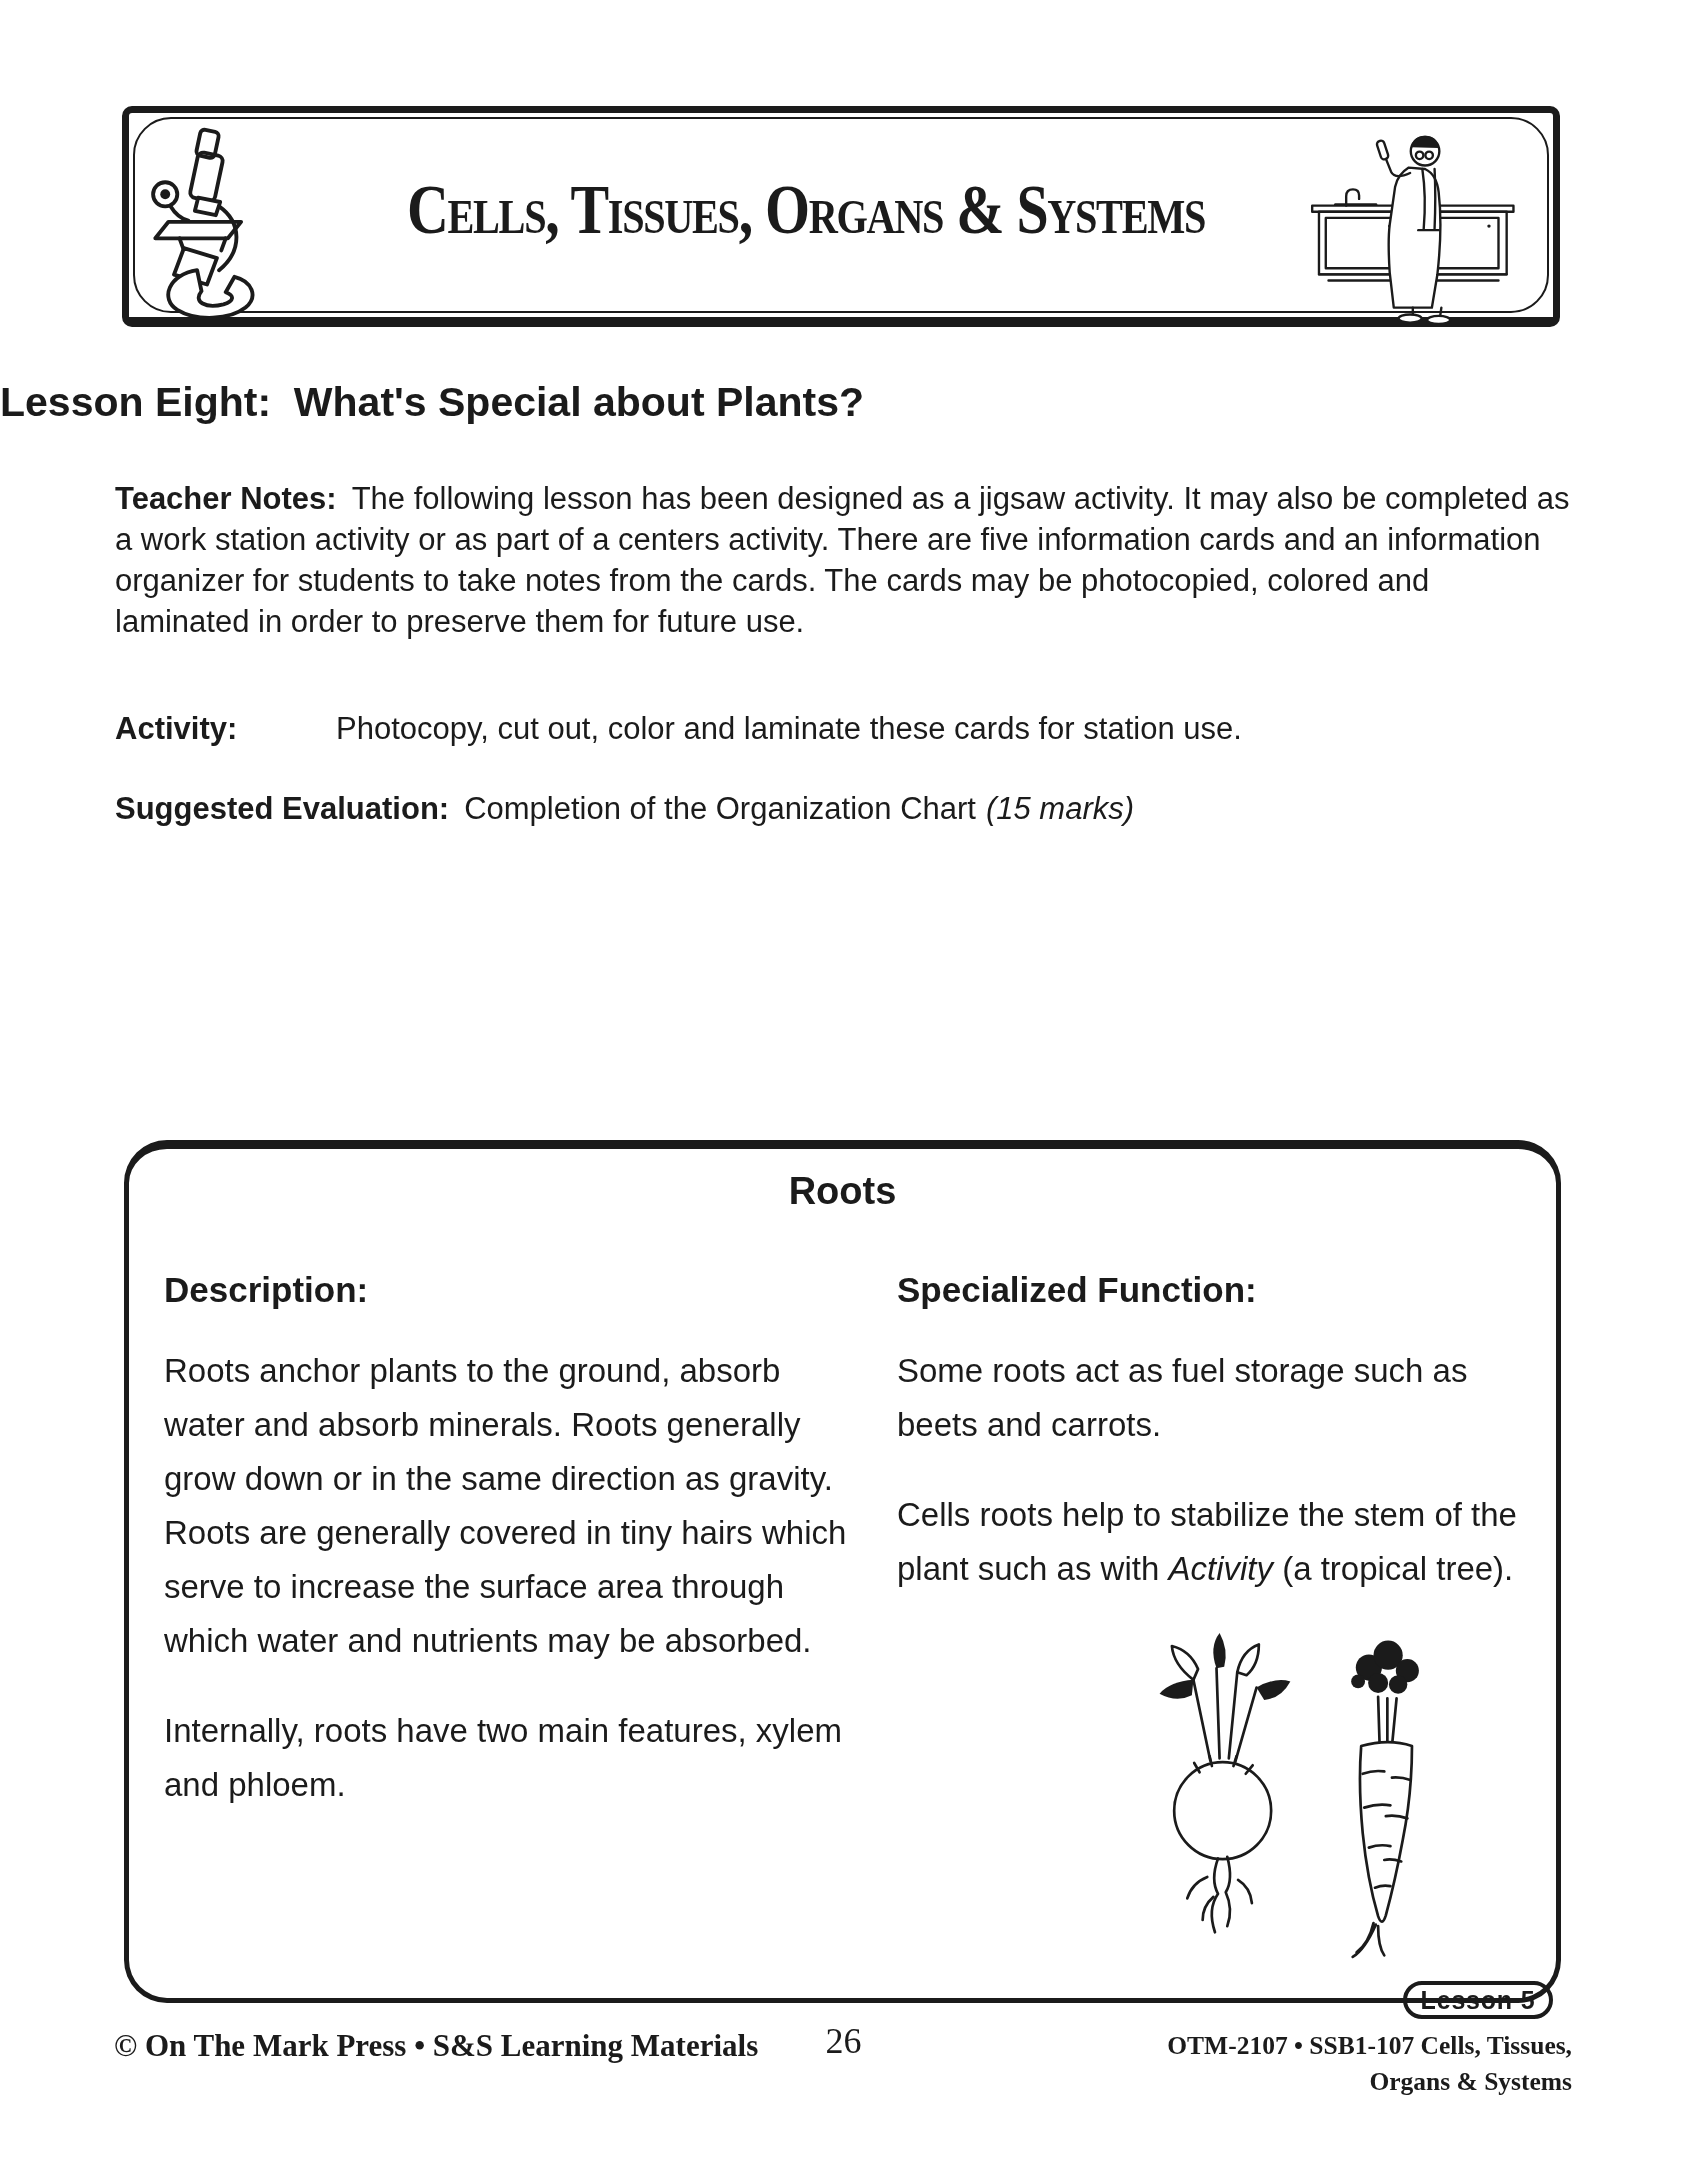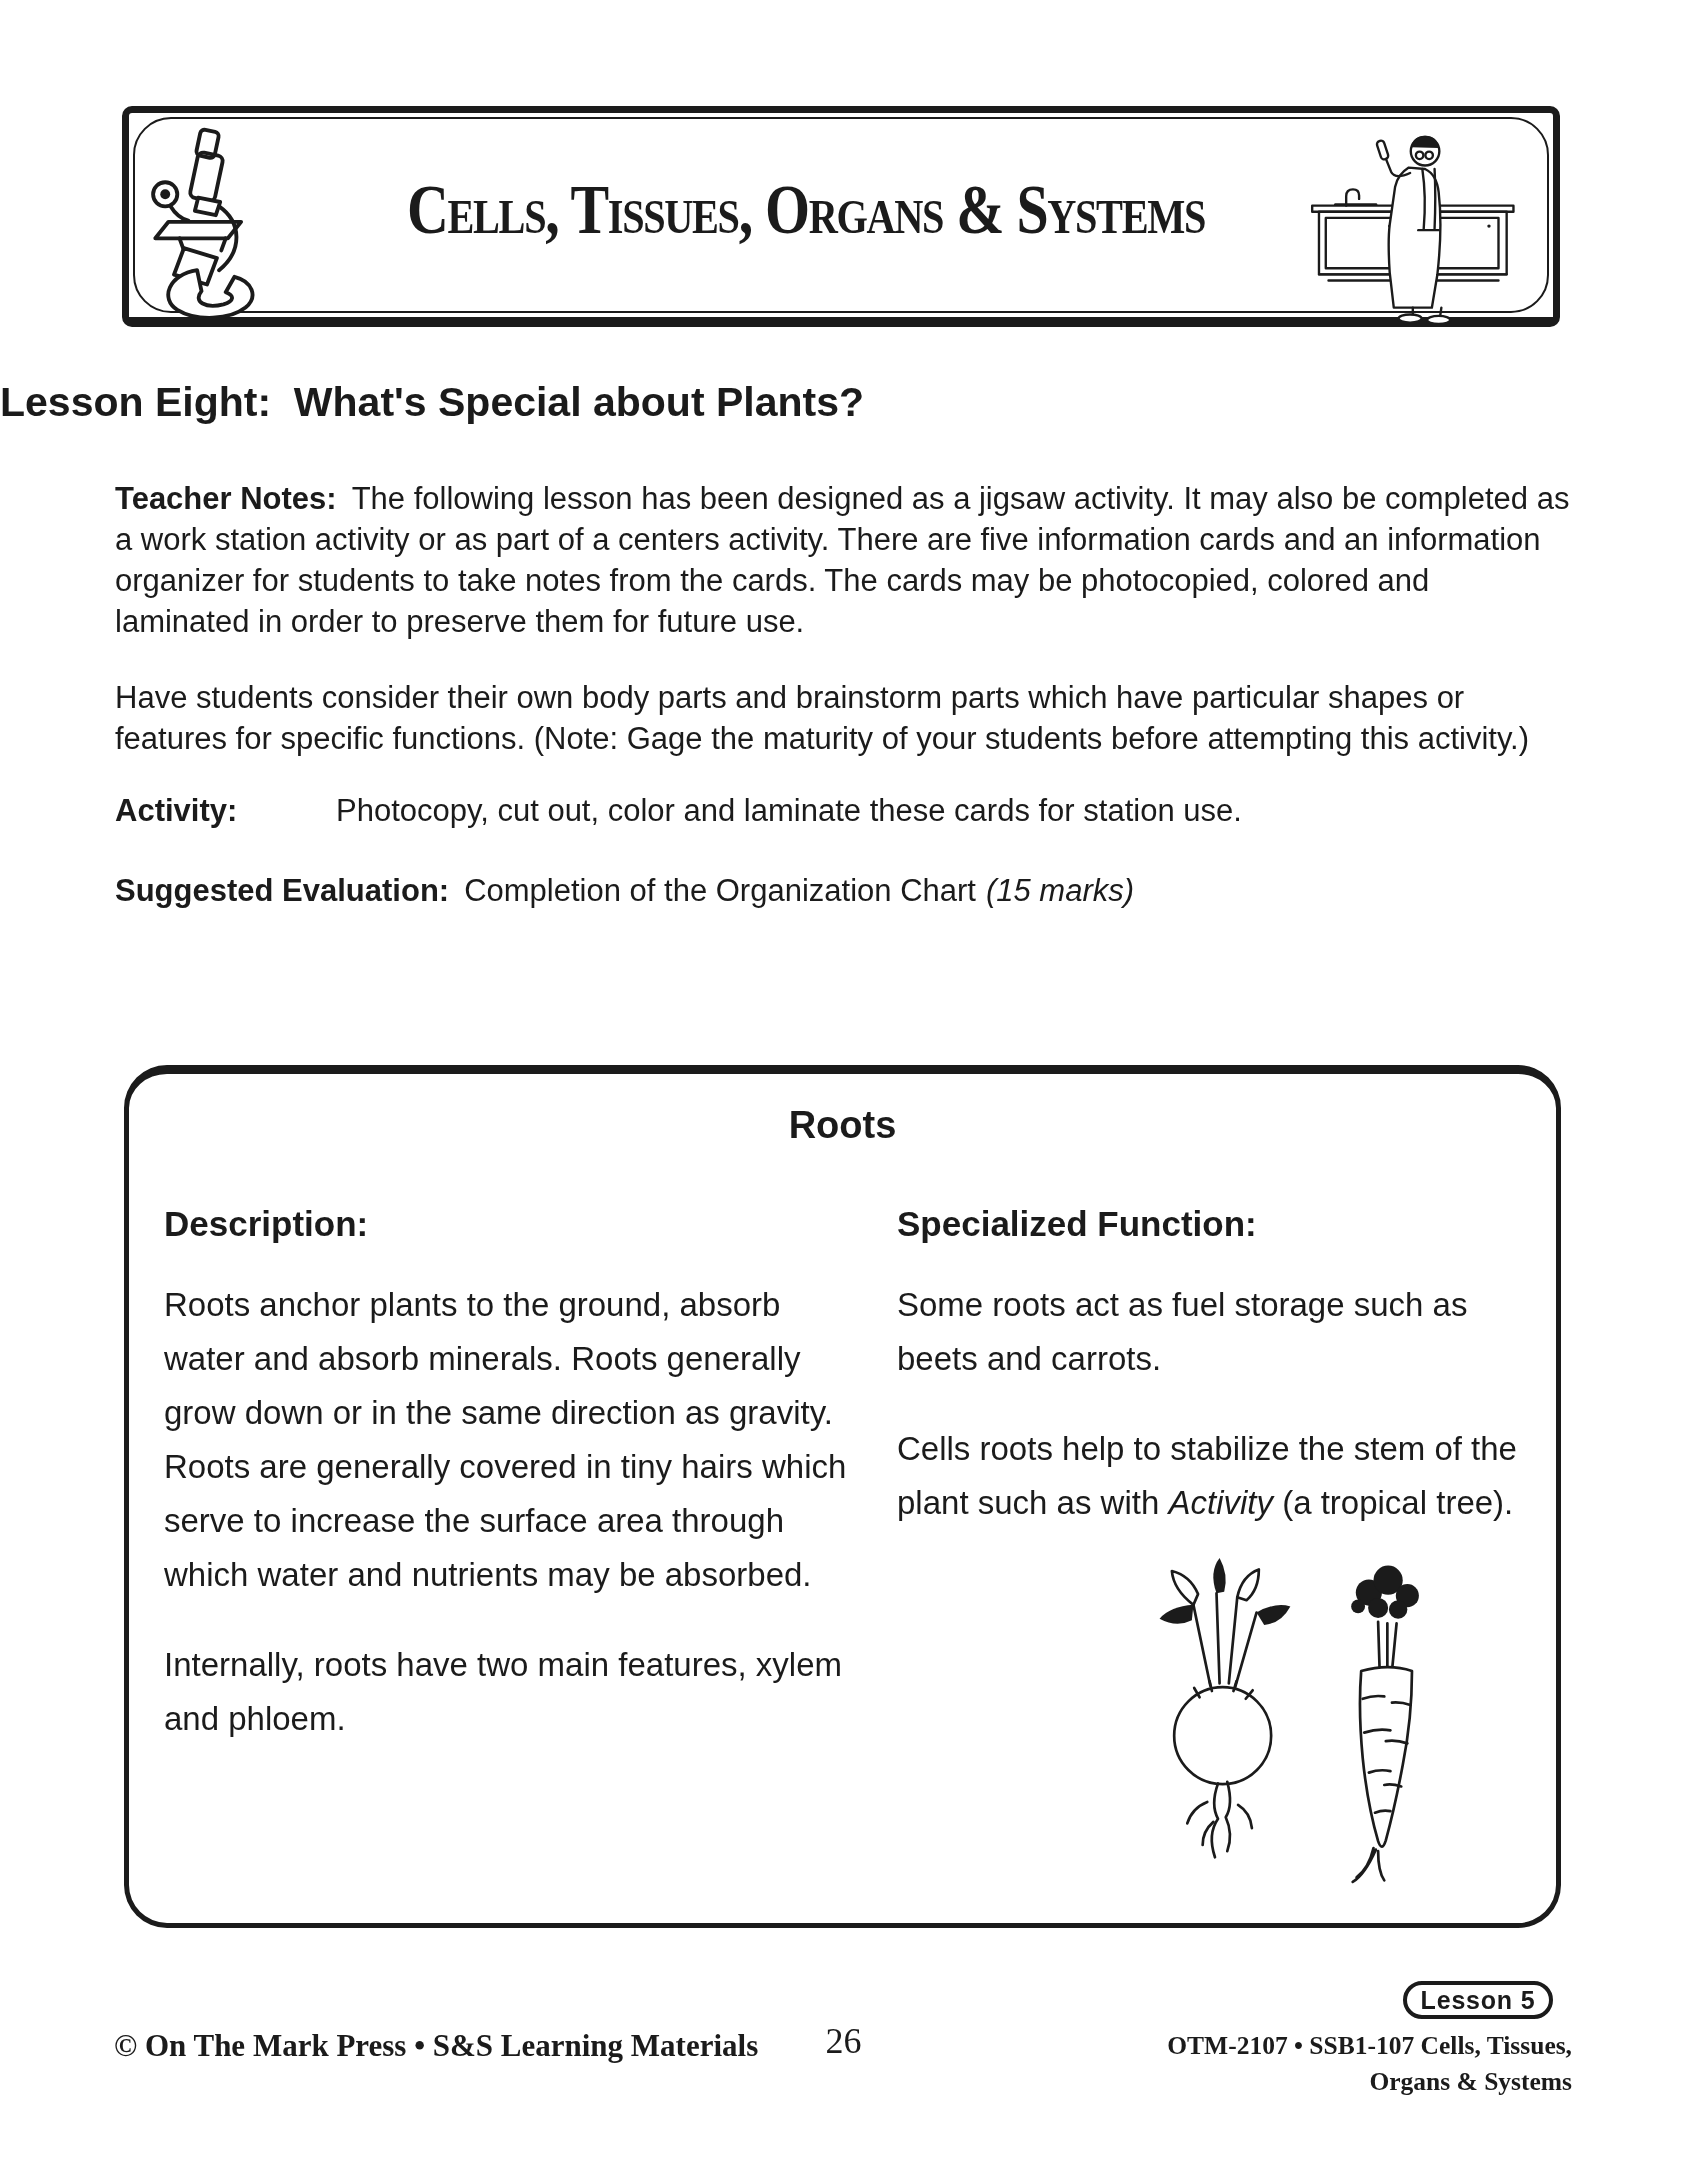--- a/index.html
+++ b/index.html
@@ -48,23 +48,23 @@
   .tn       { margin-bottom:35px !important; }
   .vocab    { margin-bottom:41px !important; }
   .row { display:flex; margin-bottom:31px; }
   .row .label { flex:0 0 221px; margin-right:0; }
   .row .rtext { flex:1; }
   .activity { margin-bottom:39px !important; }
   .eval .note { font-style:italic; margin-left:10px; }
 
   
   .card {
-    position:absolute; left:124px; top:1065px; width:1437px; height:863px;
+    position:absolute; left:124px; top:1140px; width:1437px; height:863px;
     border:5px solid #1b1b1b; border-top-width:9px; border-radius:43px;
-    padding:30px 35px; background:#fff;
+    padding:21px 35px; background:#fff;
   }
   .card-title {
     text-align:center; font-size:38px; font-weight:700; line-height:43px;
   }
   .cols { display:flex; margin-top:55px; }
   .col-left  { width:685px; }
   .col-right { flex:1; padding-left:48px; }
   .col h3 { font-size:35px; line-height:43px; font-weight:700; margin:0 0 33px 0; }
   .col p  { font-size:33px; line-height:54px; margin:0 0 36px 0; }
   .col .it { font-style:italic; }
@@ -147,21 +147,20 @@
   </svg>
 </div>
 
 <div class="lesson-title">Lesson Eight:&nbsp; What's Special about Plants?</div>
 
 <div class="main">
   <p class="tn"><span class="label">Teacher Notes:</span><span>The following lesson has been designed as a jigsaw activity.  It may also be completed as a work station activity or as part of a centers activity.  There are five information cards and an information organizer for students to take notes from the cards.  The cards may be photocopied, colored and laminated in order to preserve them for future use.</span></p>
 
 
   <div class="row">
-    <span class="rtext">Have students consider their own body parts and brainstorm parts which have particular shapes or features for specific functions.  (Note:  Gage the maturity of your students before attempting this activity.)</span>
   </div>
 
   <div class="row activity">
     <span class="label">Activity:</span>
     <span class="rtext">Photocopy, cut out, color and laminate these cards for station use.</span>
   </div>
 
   <p class="eval"><span class="label">Suggested Evaluation:</span><span>Completion of the Organization Chart</span><span class="note">(15 marks)</span></p>
 </div>
 

